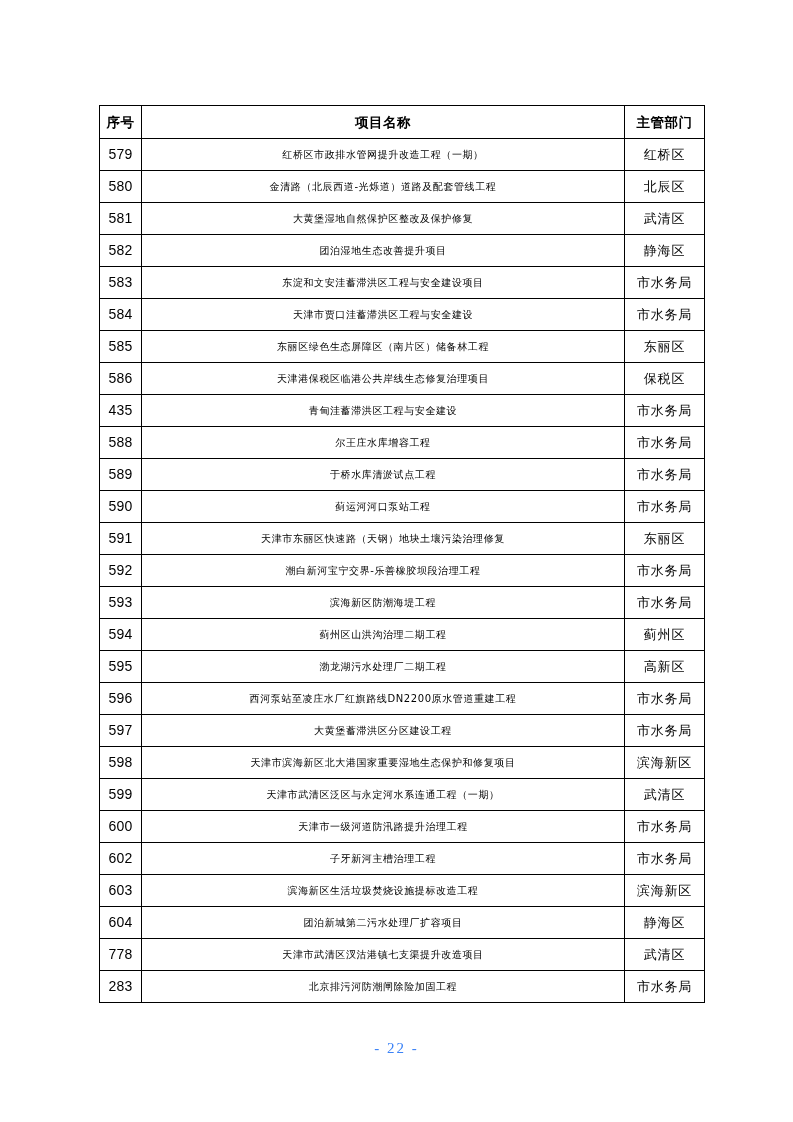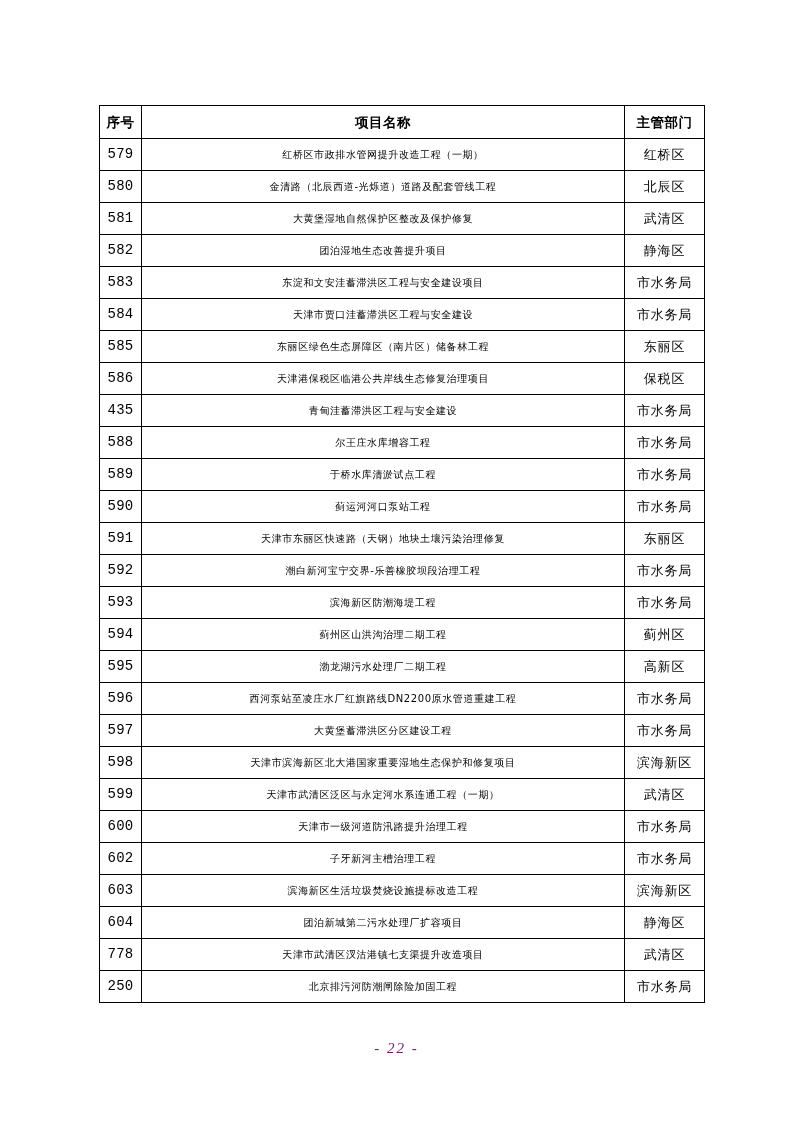--- a/index.html
+++ b/index.html
@@ -47,21 +47,21 @@
     text-align: center;
     line-height: 1.2;
   }
   table.proj-table thead th {
     font-weight: bold;
     font-size: 13.5px;
     letter-spacing: 0.5px;
     height: 32px;
   }
   td.seq-cell {
-    font-family: Liberation Mono, monospace;
+    font-family: Liberation Sans, sans-serif;
     font-size: 14px;
     letter-spacing: 0.2px;
   }
   td.name-cell {
     font-size: 10px;
     letter-spacing: 0.6px;
     padding: 0 6px;
   }
   td.dept-cell {
     font-size: 13px;
@@ -69,22 +69,21 @@
   }
   .page-number {
     position: absolute;
     left: 0;
     top: 1040px;
     width: 793px;
     text-align: center;
     font-family: "Liberation Serif", "DejaVu Serif", serif;
     font-size: 15px;
     letter-spacing: 2px;
-    color: #701a75;
-    font-style: italic;
+    color: #3b82f6;
   }
 </style>
 </head>
 <body>
 
 <div class="page">
 
   <div class="table-wrap">
     <table class="proj-table">
       <colgroup>
@@ -224,21 +223,21 @@
             <td class="seq-cell">604</td>
             <td class="name-cell">团泊新城第二污水处理厂扩容项目</td>
             <td class="dept-cell">静海区</td>
           </tr>
           <tr>
             <td class="seq-cell">778</td>
             <td class="name-cell">天津市武清区汊沽港镇七支渠提升改造项目</td>
             <td class="dept-cell">武清区</td>
           </tr>
           <tr>
-            <td class="seq-cell">250</td>
+            <td class="seq-cell">283</td>
             <td class="name-cell">北京排污河防潮闸除险加固工程</td>
             <td class="dept-cell">市水务局</td>
           </tr>
         </tbody>
     </table>
   </div>
 
   <div class="page-number">- 22 -</div>
 
 </div>

